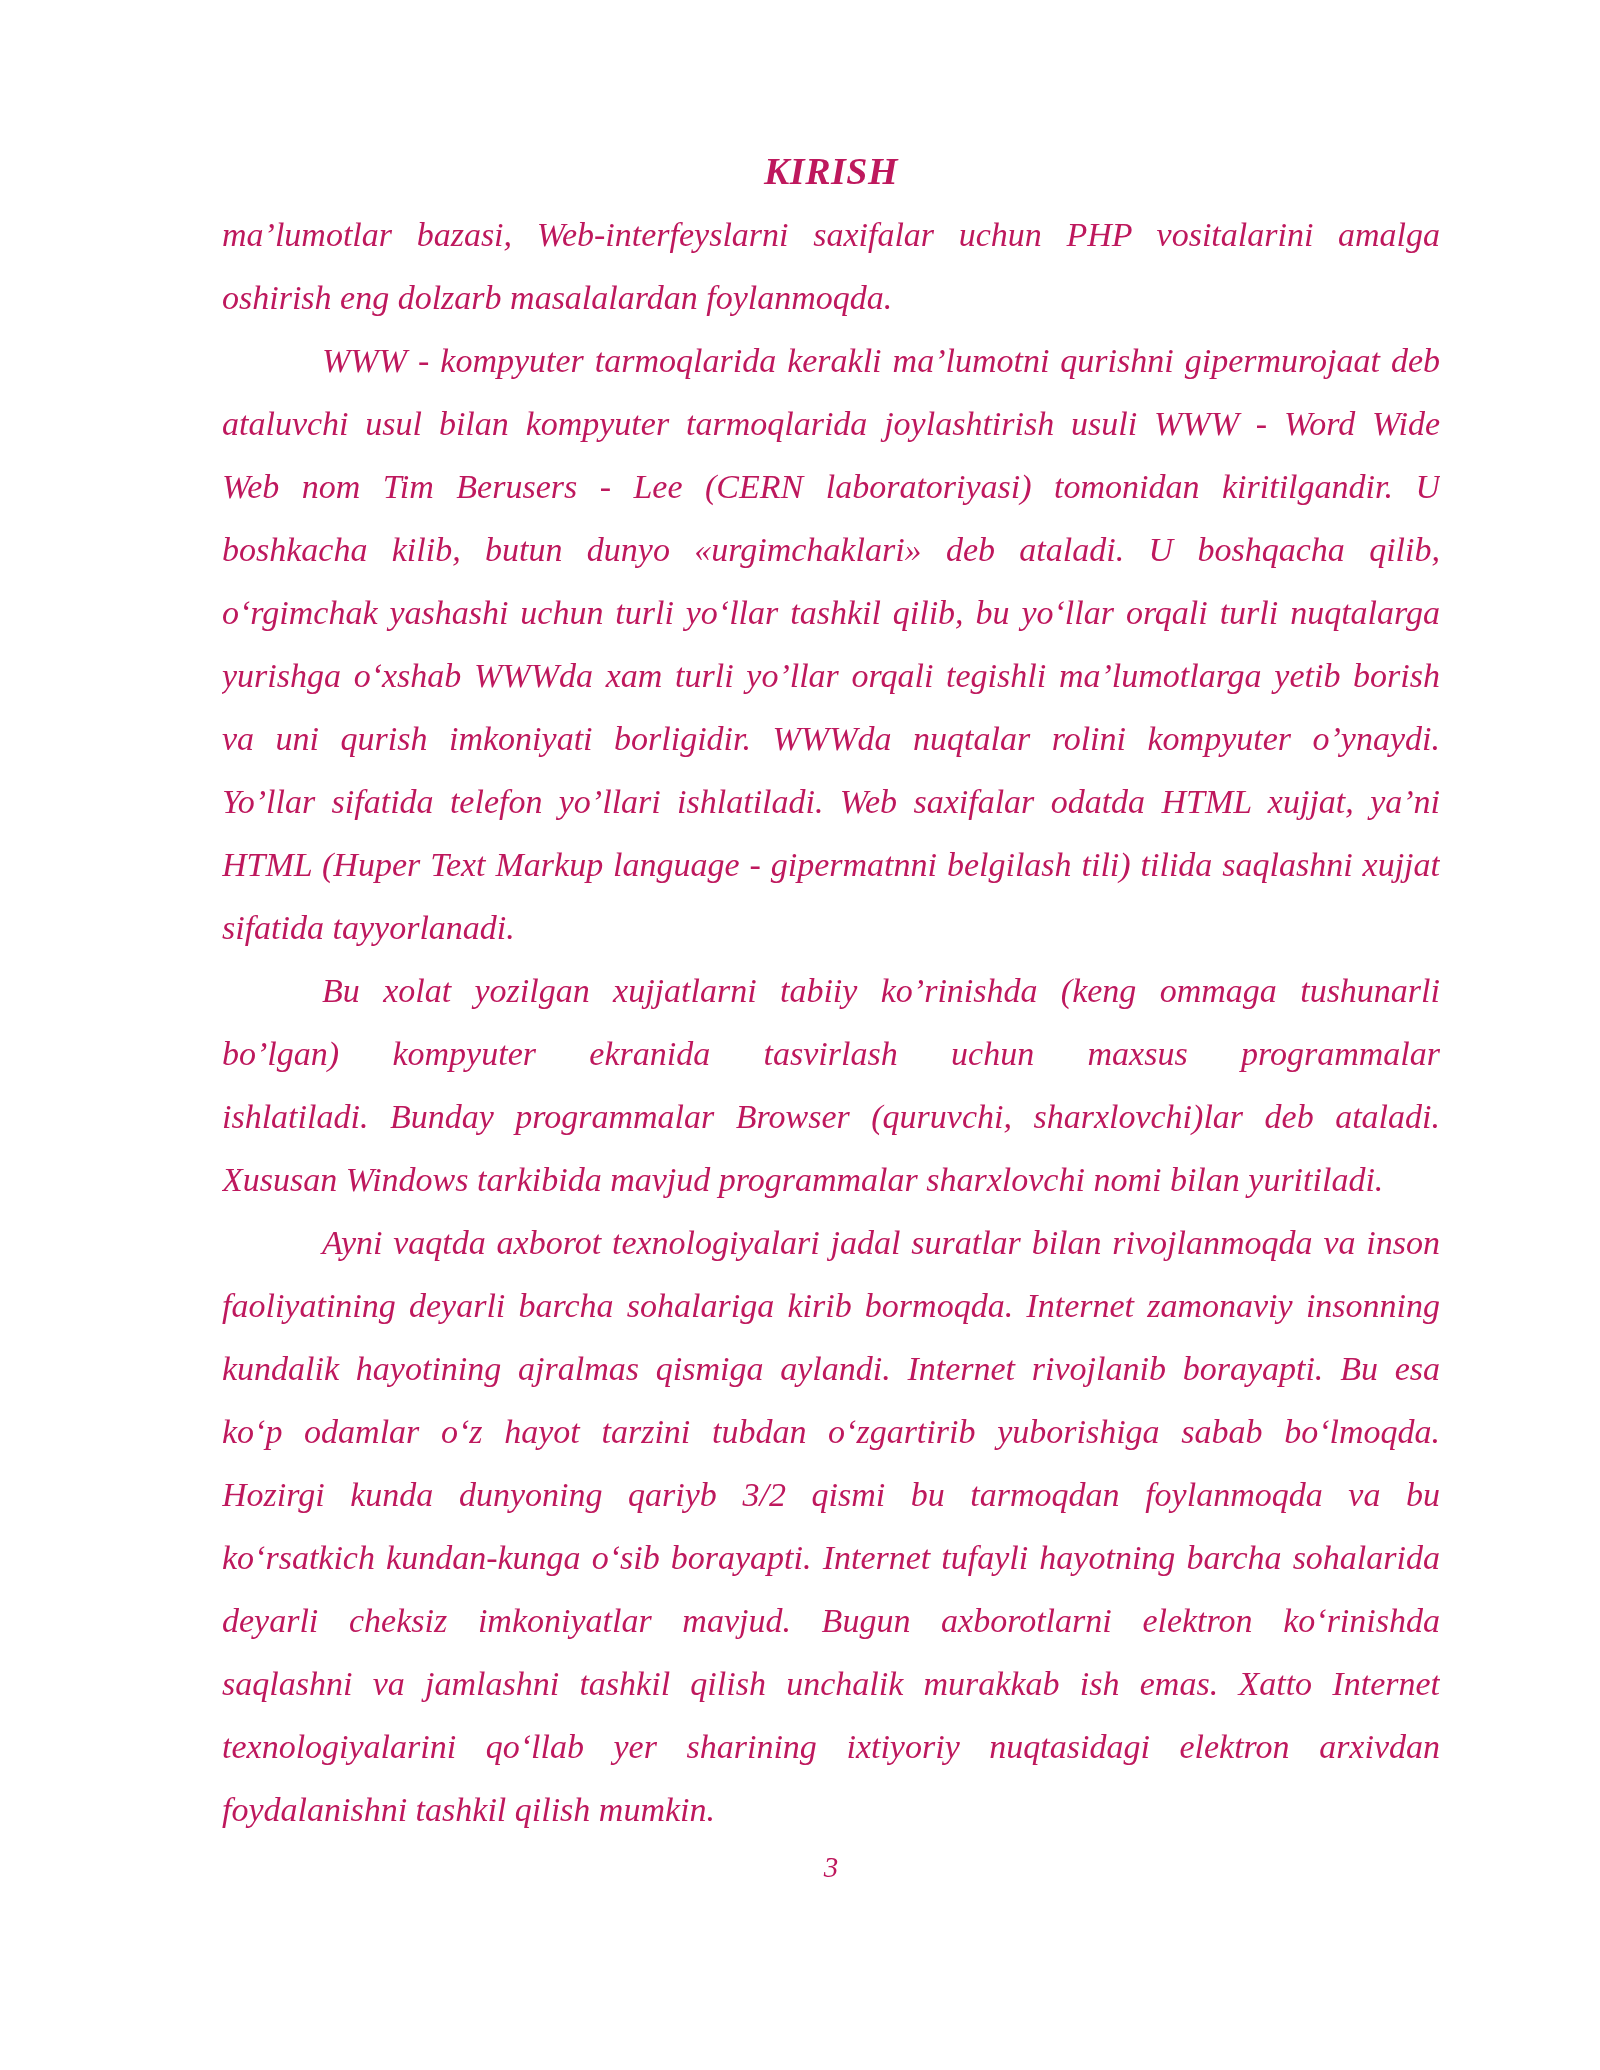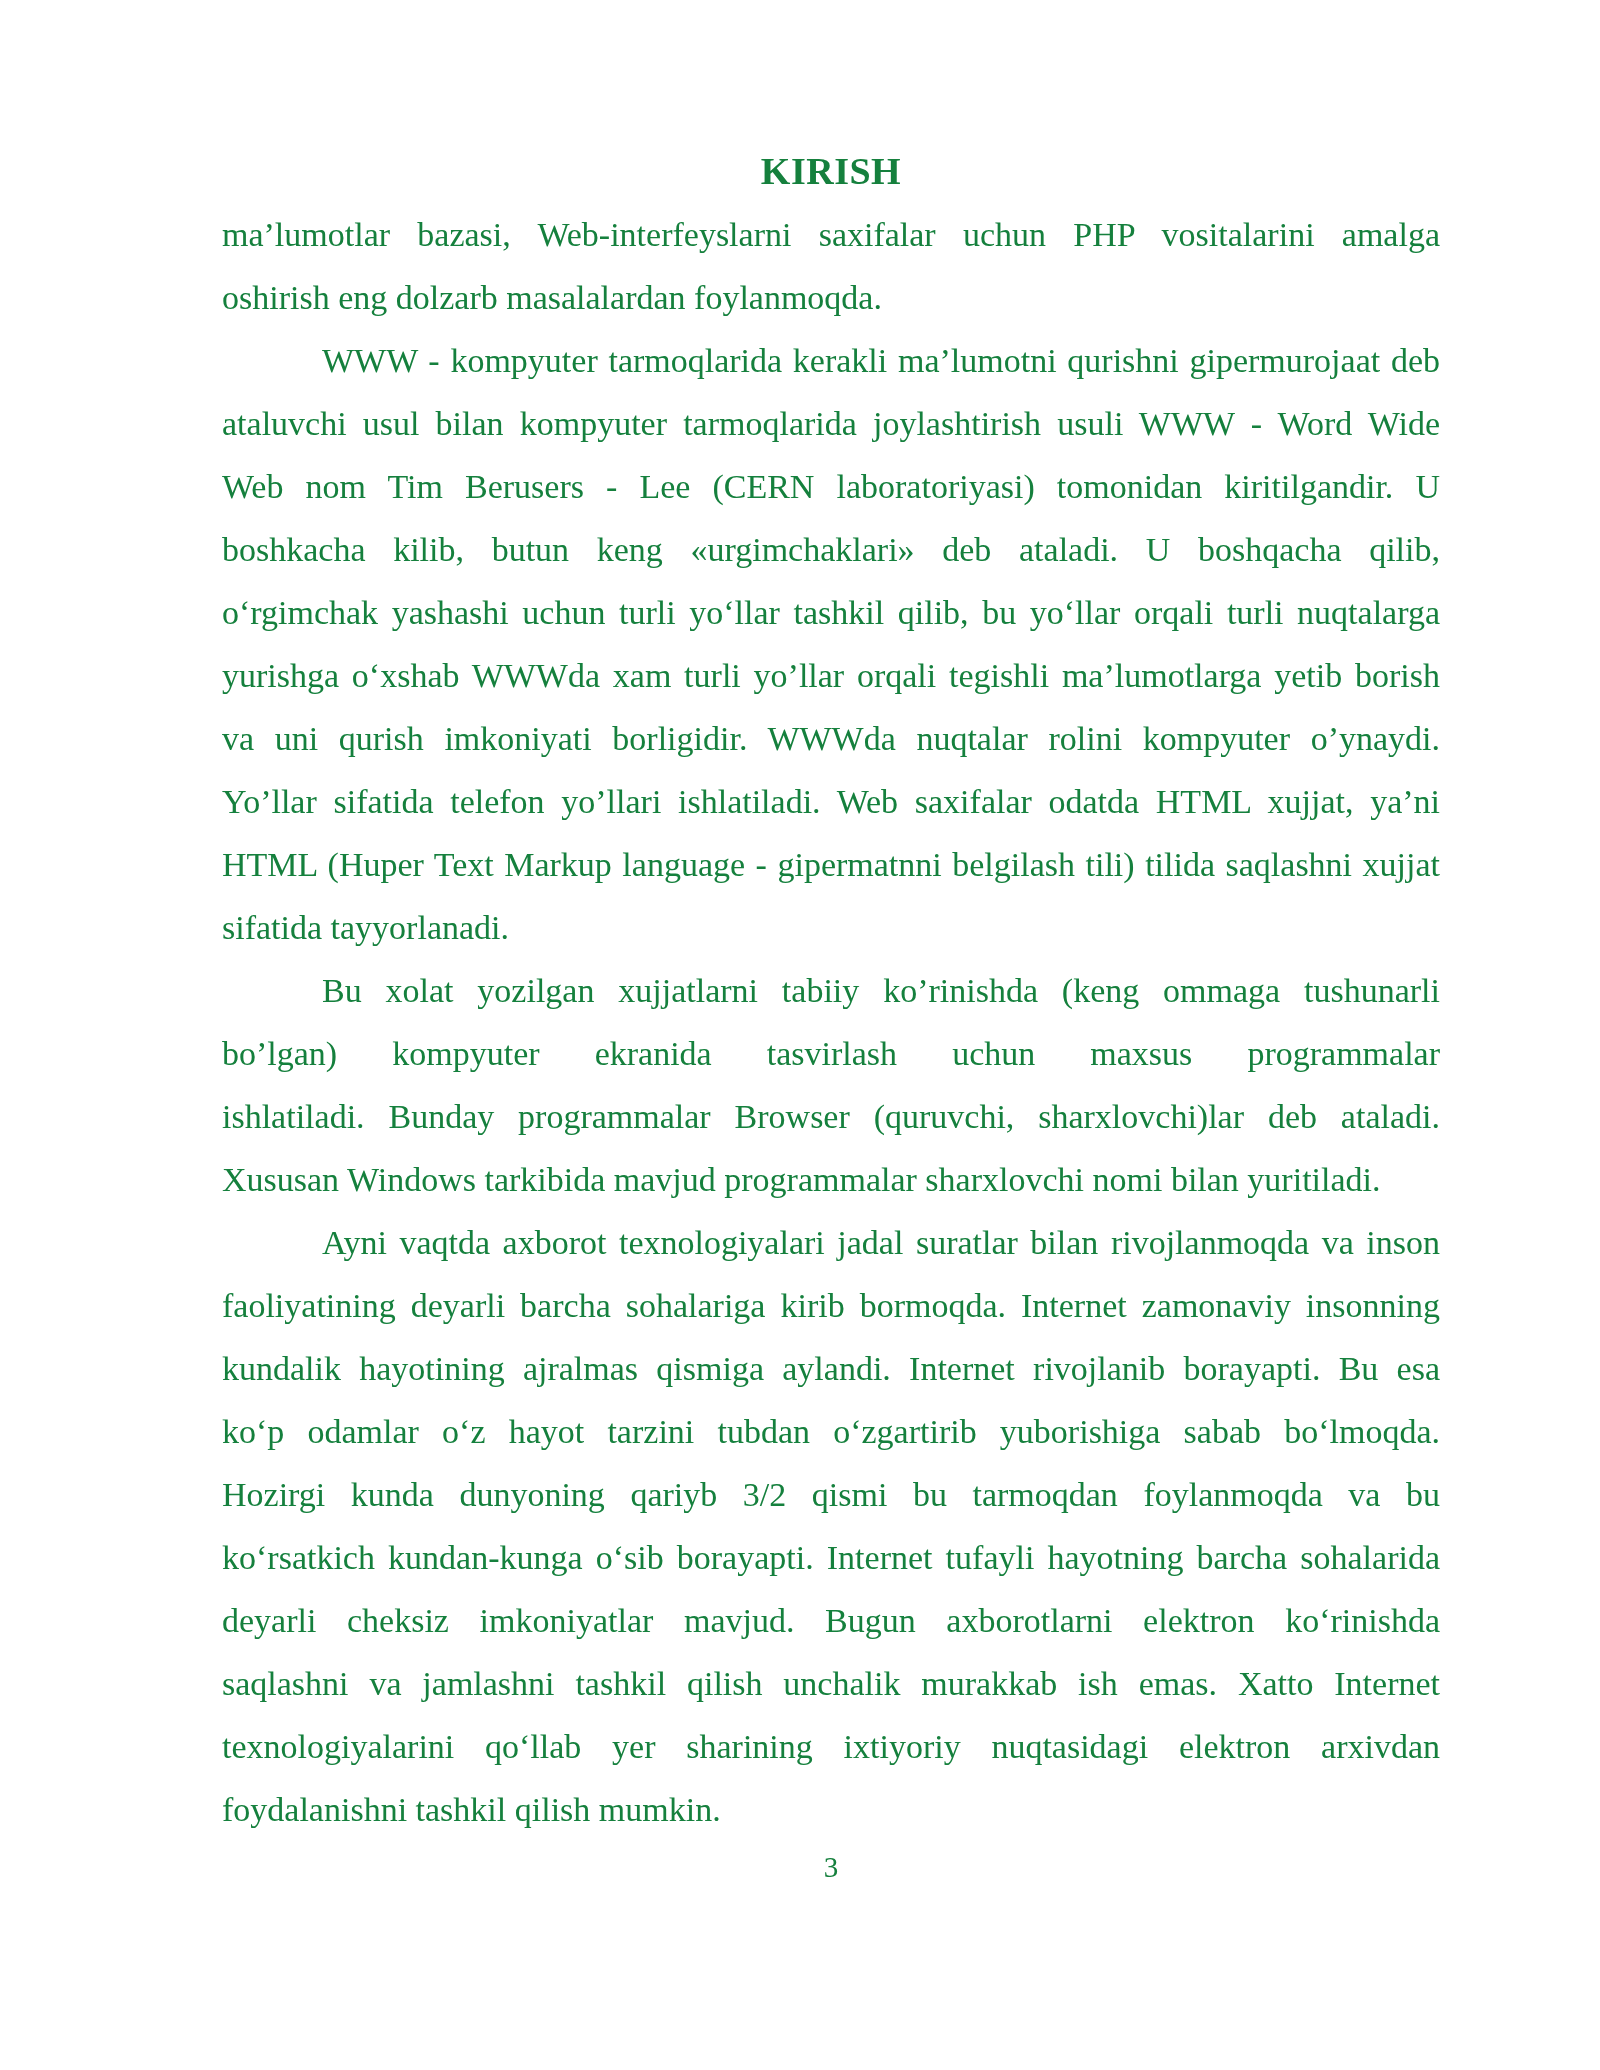--- a/index.html
+++ b/index.html
@@ -43,30 +43,30 @@
   .pagenum {
     margin-top: 9px;
     font-size: 29px;
     line-height: 34px;
     text-align: center;
   }
 </style>
 </head>
 <body>
 
-<div class="page" style="background: rgb(255, 255, 255); color: #15803d;">
+<div class="page" style="background: rgb(255, 255, 255); color: #be185d; font-style: italic;">
   <div class="title">KIRISH</div>
 
   <div class="doc-body">
       <div class="line">ma’lumotlar bazasi, Web-interfeyslarni saxifalar uchun PHP vositalarini amalga</div>
       <div class="line para-end">oshirish eng dolzarb masalalardan foylanmoqda.</div>
       <div class="line first">WWW - kompyuter tarmoqlarida kerakli ma’lumotni qurishni gipermurojaat deb</div>
       <div class="line">ataluvchi usul bilan kompyuter tarmoqlarida joylashtirish usuli WWW - Word Wide</div>
       <div class="line">Web nom Tim Berusers - Lee (CERN laboratoriyasi) tomonidan kiritilgandir. U</div>
-      <div class="line">boshkacha kilib, butun keng «urgimchaklari» deb ataladi. U boshqacha qilib,</div>
+      <div class="line">boshkacha kilib, butun dunyo «urgimchaklari» deb ataladi. U boshqacha qilib,</div>
       <div class="line">o‘rgimchak yashashi uchun turli yo‘llar tashkil qilib, bu yo‘llar orqali turli nuqtalarga</div>
       <div class="line">yurishga o‘xshab WWWda xam turli yo’llar orqali tegishli ma’lumotlarga yetib borish</div>
       <div class="line">va uni qurish imkoniyati borligidir. WWWda nuqtalar rolini kompyuter o’ynaydi.</div>
       <div class="line">Yo’llar sifatida telefon yo’llari ishlatiladi. Web saxifalar odatda HTML xujjat, ya’ni</div>
       <div class="line">HTML (Huper Text Markup language - gipermatnni belgilash tili) tilida saqlashni xujjat</div>
       <div class="line para-end">sifatida tayyorlanadi.</div>
       <div class="line first">Bu xolat yozilgan xujjatlarni tabiiy ko’rinishda (keng ommaga tushunarli</div>
       <div class="line">bo’lgan) kompyuter ekranida tasvirlash uchun maxsus programmalar</div>
       <div class="line">ishlatiladi. Bunday programmalar Browser (quruvchi, sharxlovchi)lar deb ataladi.</div>
       <div class="line para-end">Xususan Windows tarkibida mavjud programmalar sharxlovchi nomi bilan yuritiladi.</div>

